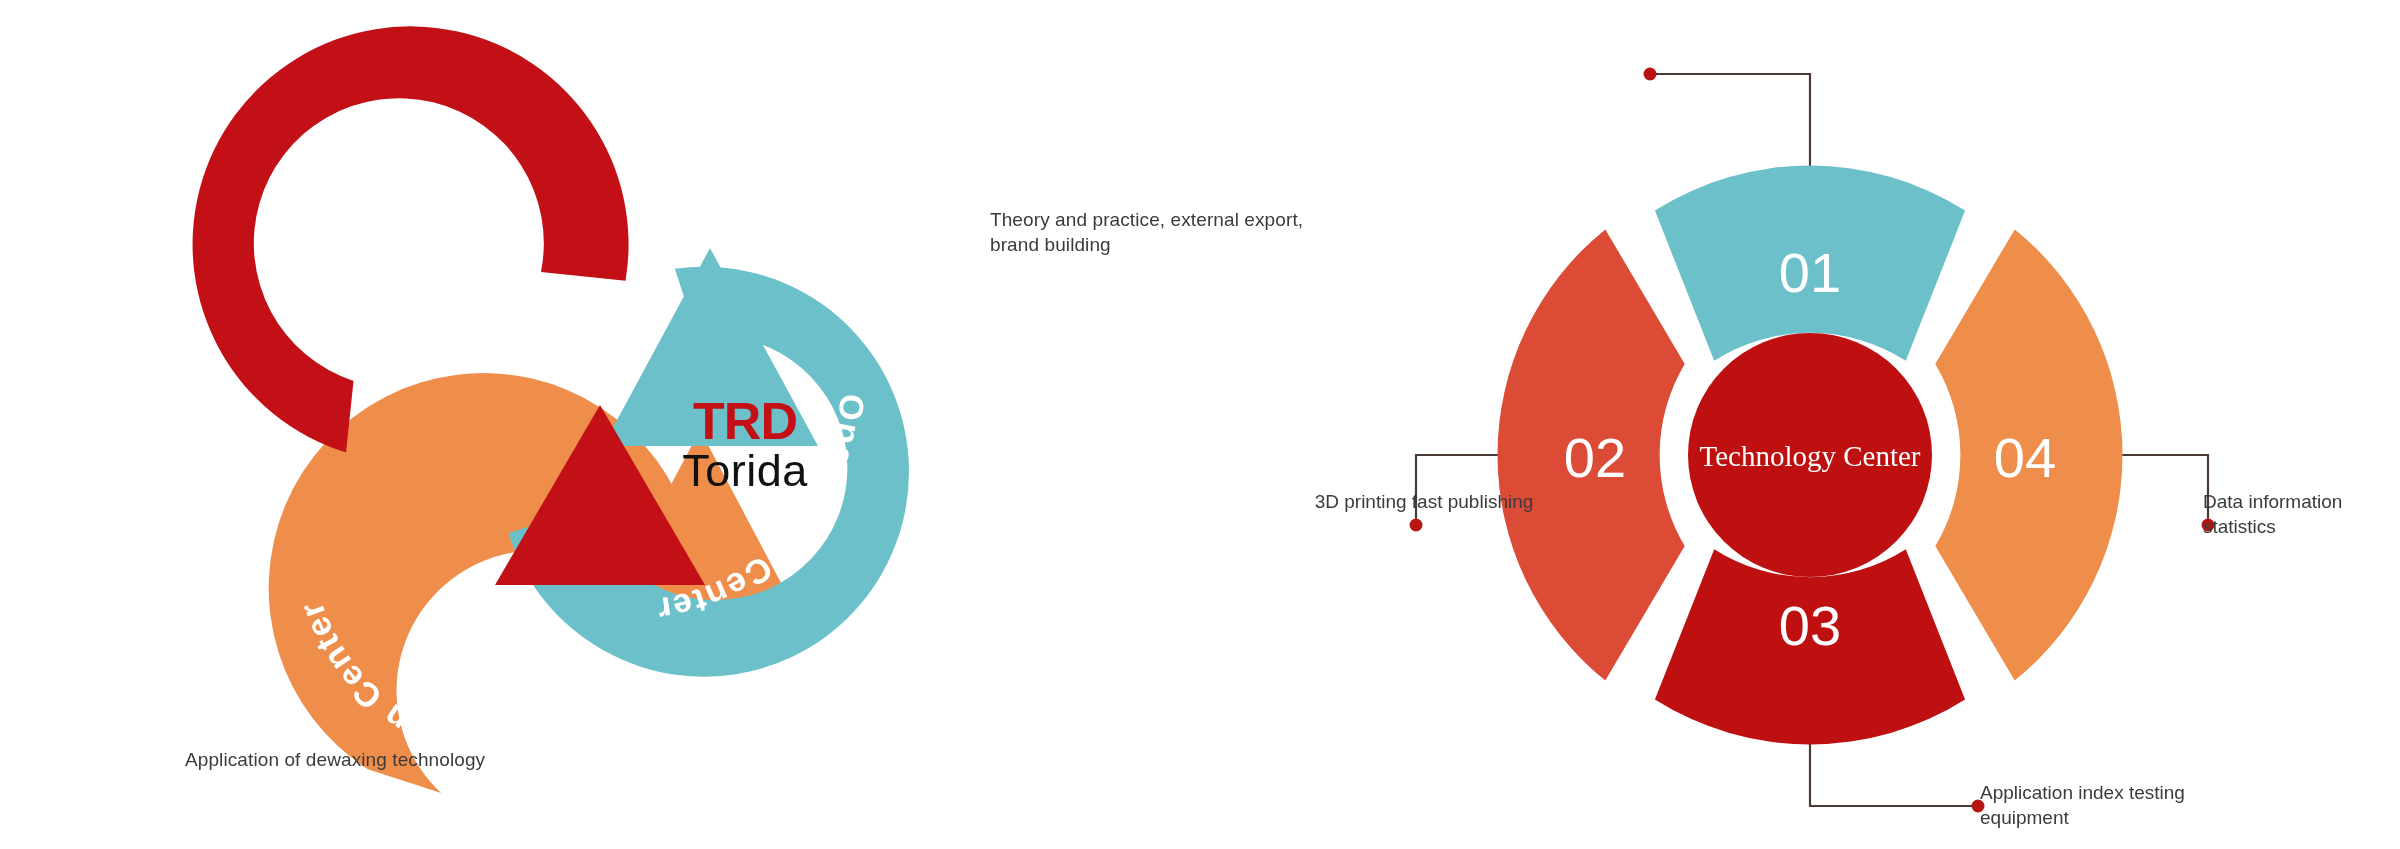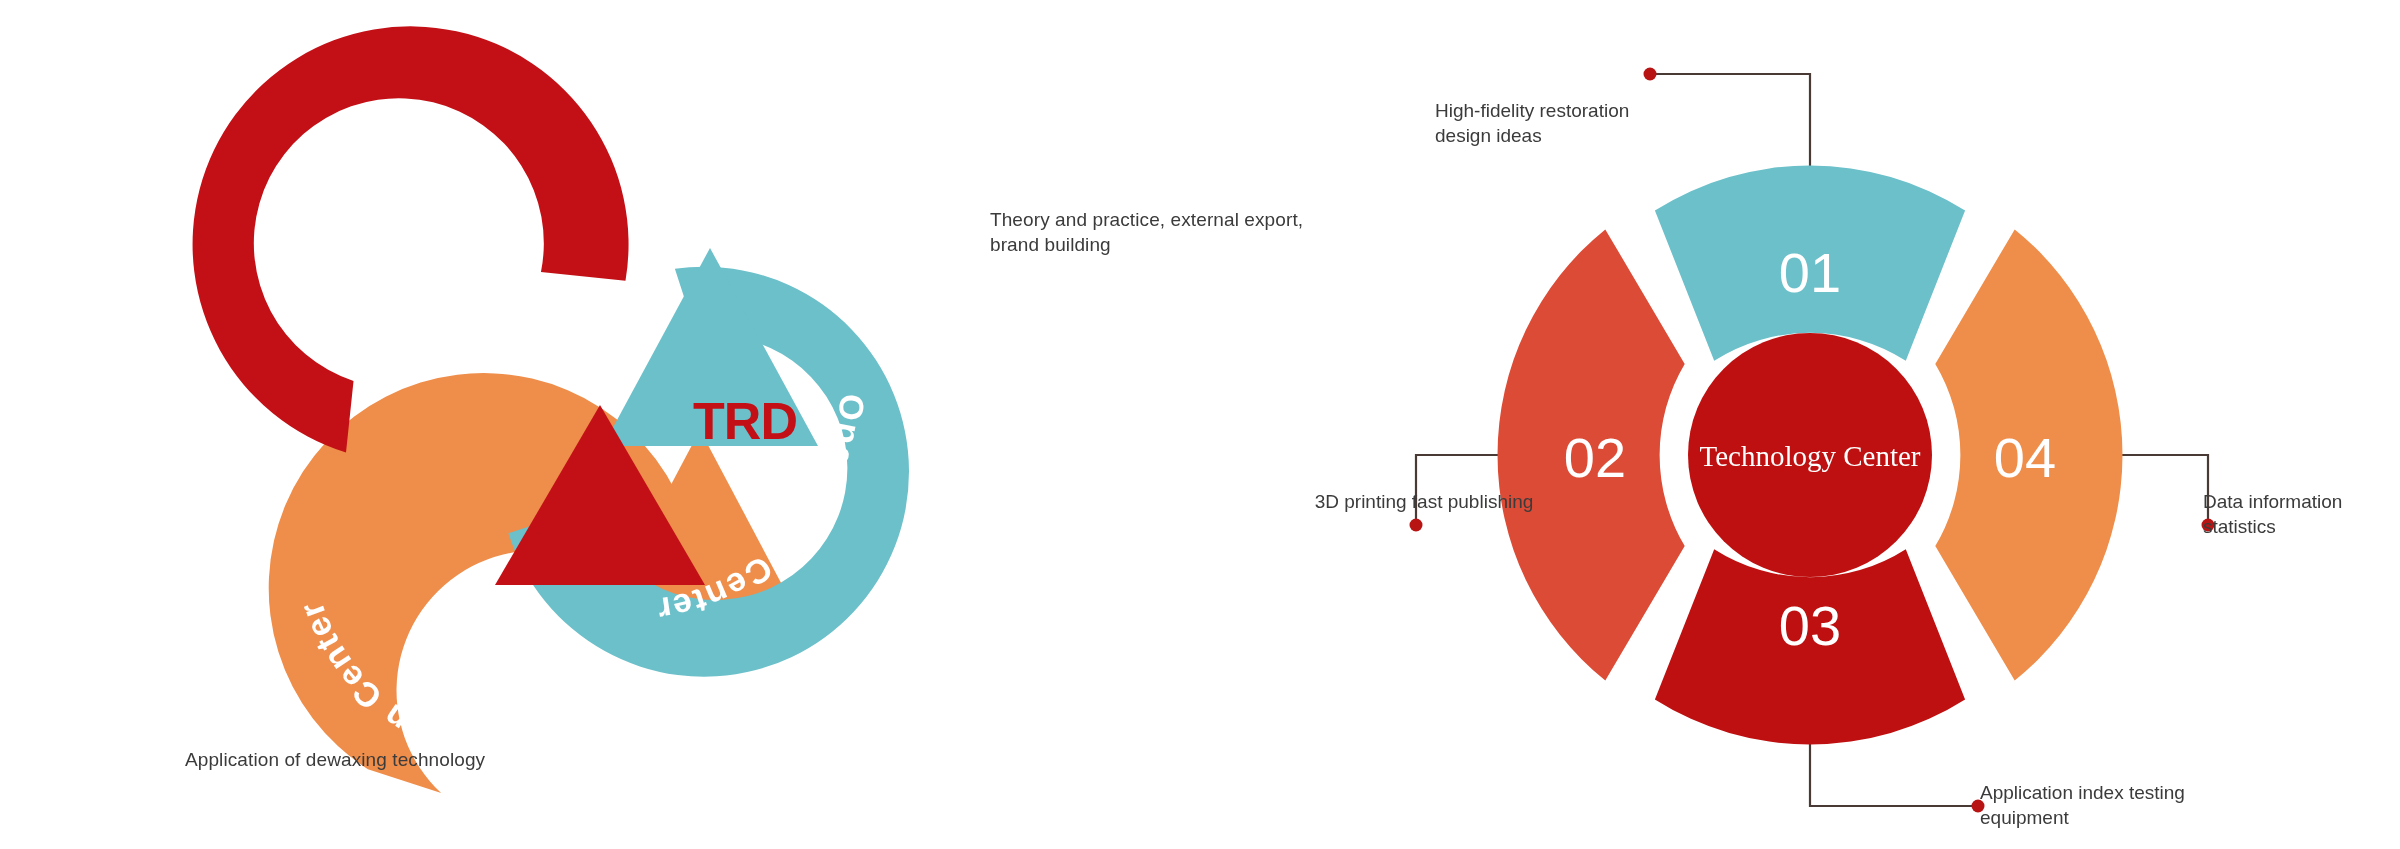--- a/index.html
+++ b/index.html
@@ -115,20 +115,21 @@
       <text class="arc-text">
         <textPath href="#pathTeal" startOffset="4%">Operation Center</textPath>
       </text>
       <text class="arc-text">
         <textPath href="#pathOrange" startOffset="6%">Operation Center</textPath>
       </text>
     </svg>
 
     <div id="logo-block">
       <p id="logo-trd">TRD</p>
+      <p id="logo-torida">Torida</p>
     </div>
   </div>
 
   <div class="cap-text" id="label-theory">Theory and practice, external export,
 brand building</div>
 
   <div class="cap-text" id="label-dewaxing">Application of dewaxing technology</div>
 
   <svg class="abs" id="right-svg" style="left:1150px;top:0;" width="1250" height="849" viewBox="0 0 1250 849">
 
@@ -184,22 +185,20 @@
                Z" fill="#EF8D4A"></path>
       <text class="seg-num" x="875" y="477" text-anchor="middle">04</text>
     </g>
 
     <g>
       <circle cx="660" cy="455" r="122" fill="#BE1010"></circle>
       <text class="hub-label" x="660" y="466" text-anchor="middle">Technology Center</text>
     </g>
   </svg>
 
-  <div class="callout" id="callout-01">High-fidelity restoration
-design ideas</div>
 
   <div class="callout" id="callout-02">3D printing fast publishing</div>
 
   <div class="callout" id="callout-03">Application index testing
 equipment</div>
 
   <div class="callout" id="callout-04">Data information
 statistics</div>
 
 </div>

